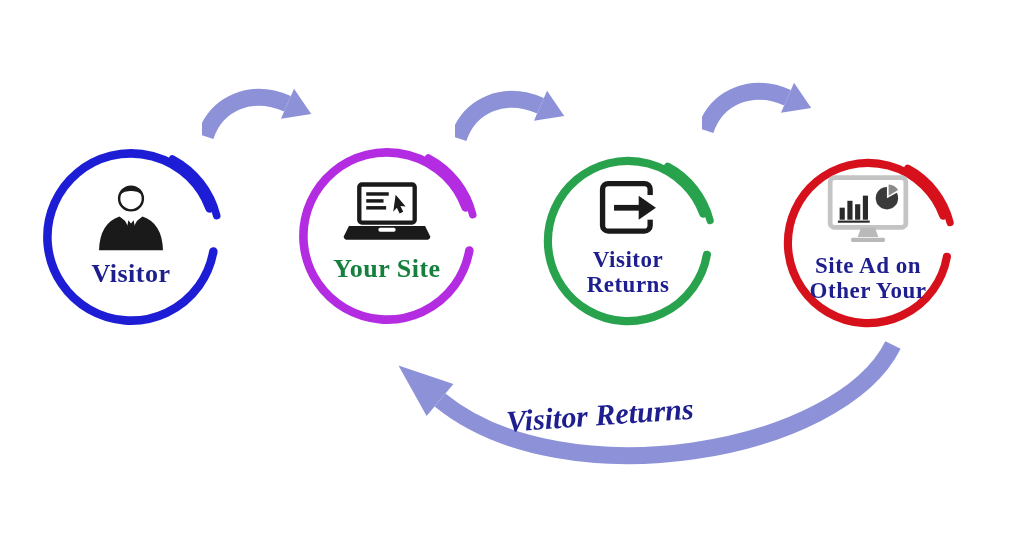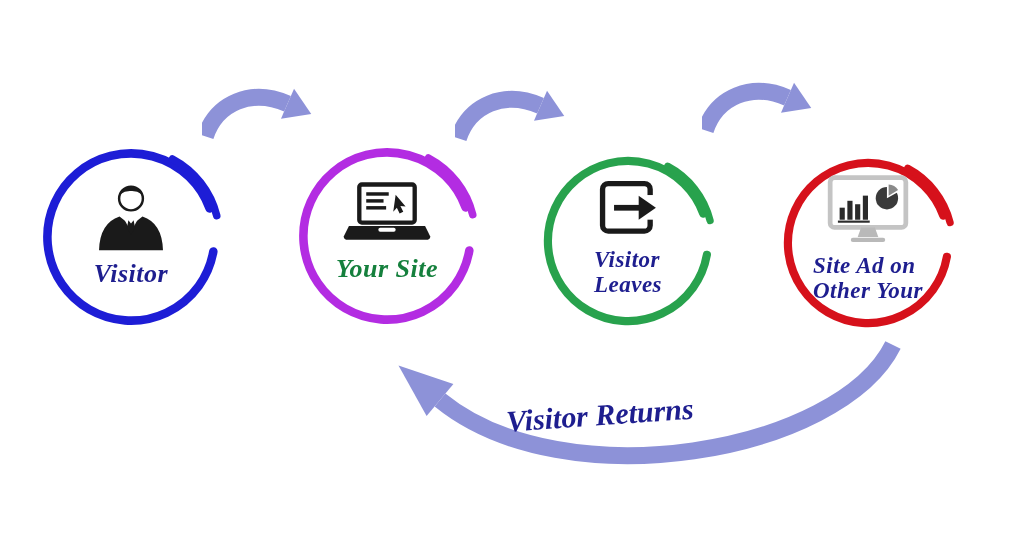--- a/index.html
+++ b/index.html
@@ -27,21 +27,21 @@
   .ring path { fill:none; stroke:currentColor; stroke-linecap:round; }
   .ring .main   { stroke-width:9; }
   .ring .accent { stroke-width:8; }
   .content {
     position:absolute; left:0; top:0; right:0; bottom:0;
     display:flex; flex-direction:column; align-items:center; justify-content:center;
     padding-bottom:8px;
   }
   .icon { display:block; }
   .label {
-    margin-top:7px; font-style:italic; font-weight:bold;
+    margin-top:7px; text-align:center; font-weight:bold;
     font-size:26px; line-height:1.08; letter-spacing:0.5px;
   }
   .s3 .label, .s4 .label { font-size:23px; }
   .label span { display:block; }
 
   
   .return-arrow { position:absolute; left:0; top:0; width:1024px; height:549px; pointer-events:none; }
   .return-arrow .band { fill:none; stroke:currentColor; stroke-width:17; }
   .return-arrow .head { fill:currentColor; }
   .return-label {
@@ -117,21 +117,21 @@
     </svg>
     <div class="content">
       <svg class="icon" width="64" viewBox="0 0 78 78" style="color: rgb(26, 26, 26);">
         <rect x="8" y="8" width="58" height="58" rx="7" fill="none" stroke="currentColor" stroke-width="6.5"></rect>
         <rect x="57" y="22" width="16" height="30" fill="#ffffff"></rect>
         <rect x="22" y="34" width="34" height="7" fill="currentColor"></rect>
         <path d="M52,23 L73,37.5 L52,52 Z" fill="currentColor"></path>
       </svg>
       <div class="label" style="color: rgb(30, 30, 143);">
         <span>Visitor</span>
-        <span>Leaves</span>
+        <span>Returns</span>
       </div>
     </div>
   </div>
 
   <div class="step s4">
     <svg class="ring" viewBox="0 0 200 200" style="color: rgb(214, 17, 27);">
       <path class="main" d="M 186.66 115.28 A 88 88 0 1 1 182.69 69.90"></path>
       <path class="accent" d="M 143.66 17.89 A 93 93 0 0 1 190.24 77.50"></path>
     </svg>
     <div class="content">

